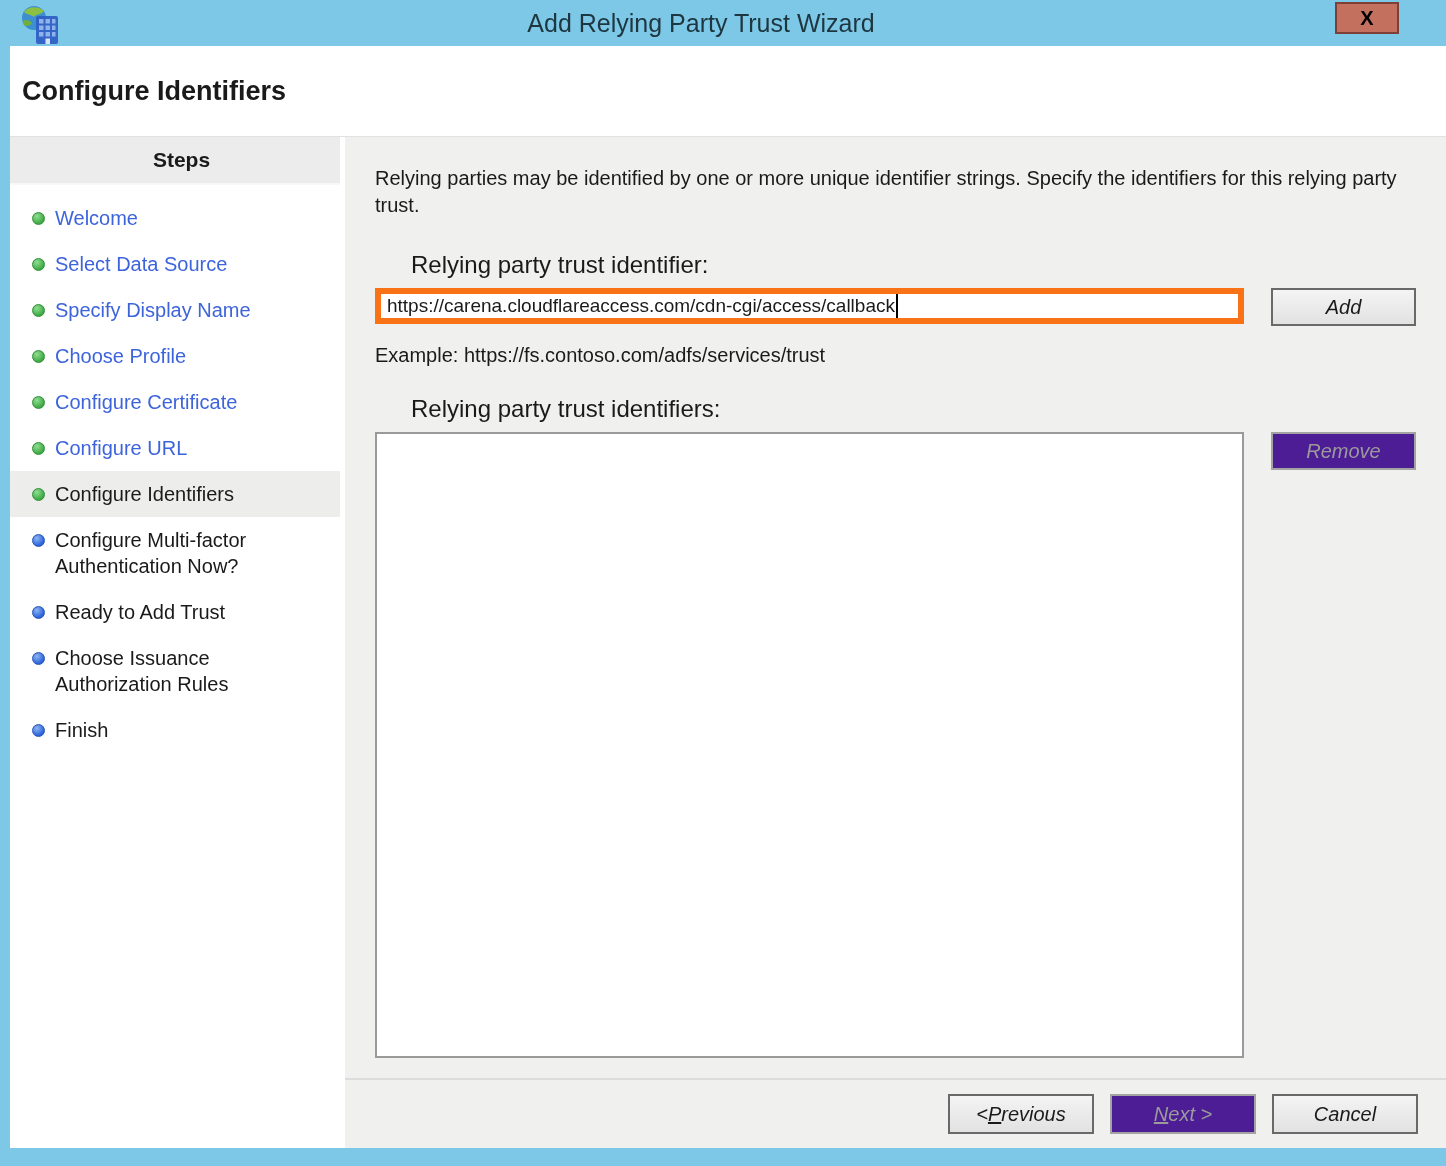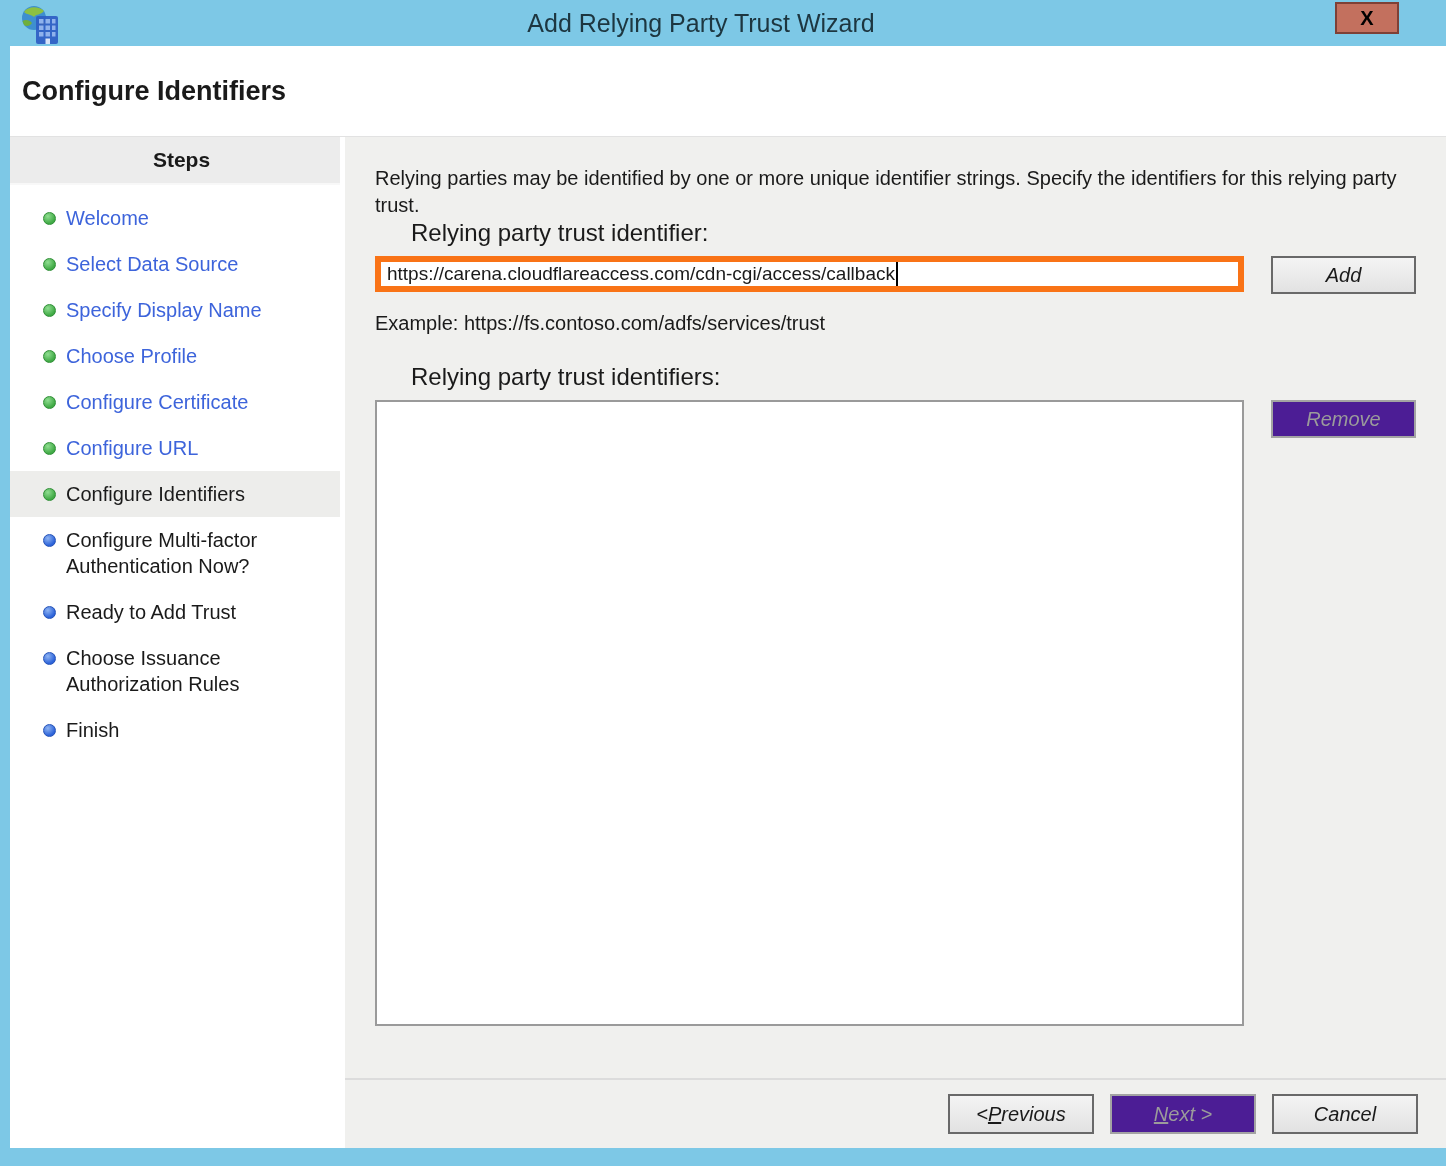--- a/index.html
+++ b/index.html
@@ -35,34 +35,34 @@
   }
   .page-title { position:absolute; left:12px; top:30px; font-size:27px; font-weight:bold; }
 
   
   .sidebar { position:absolute; left:0; top:91px; width:330px; bottom:0; background:#FFFFFF; }
   .steps-heading {
     height:48px; background:#ECECEC; border-bottom:2px solid #F8F8F8;
     font-size:21px; font-weight:bold; line-height:46px; padding-left:13px;text-align:center;
   }
   .steps-list { padding-top:10px; }
-  .step { display:flex; align-items:flex-start; padding:10px 14px 10px 33px; font-size:20px; line-height:26px; }
+  .step { display:flex; align-items:flex-start; padding:10px 14px 10px 22px; font-size:20px; line-height:26px; }
   .step .dot { width:13px; height:13px; border-radius:50%; margin:7px 10px 0 0; flex:0 0 13px; }
   .dot-done    { background:radial-gradient(circle at 35% 30%, #90DE91, #3FA944 70%); border:1px solid #2F8F36; }
   .dot-pending { background:radial-gradient(circle at 35% 30%, #8FB4F2, #2B62D9 70%); border:1px solid #2553B8; }
   .step.done .label { color:#3D64DB; cursor:pointer; }
   .step.current { background:#EDEDEB; }
   .step .label { flex:1; }
 
   
   .content {
     position:absolute; left:335px; top:91px; right:0; bottom:70px;
     background:#F0F0EE; padding:28px 0 0 30px;
   }
-  .intro { font-size:20px; line-height:27px; max-width:1050px; }
+  .intro { font-size:20px; line-height:27px; max-width:1050px; margin-bottom:32px; }
   .field-label { font-size:24px; margin-bottom:9px;margin-left:36px; }
   .row { display:flex; align-items:flex-start; }
   .textbox {
     width:869px; height:36px; background:#FFFFFF; border:6px solid #f97316;
     display:flex; align-items:center; padding:0 6px;
     font-size:19px; white-space:nowrap; overflow:hidden;
   }
   .caret { display:inline-block; width:2px; height:24px; background:#000; margin-left:1px; }
   .btn {
     width:145px; height:38px; font-family:inherit; font-size:20px;

